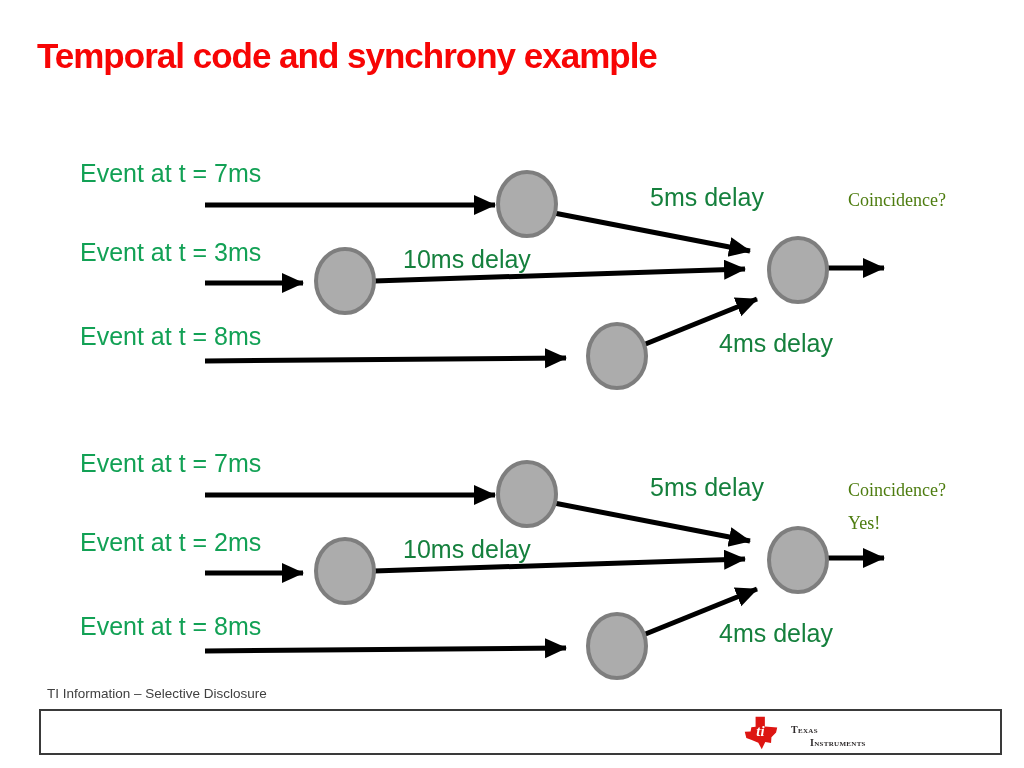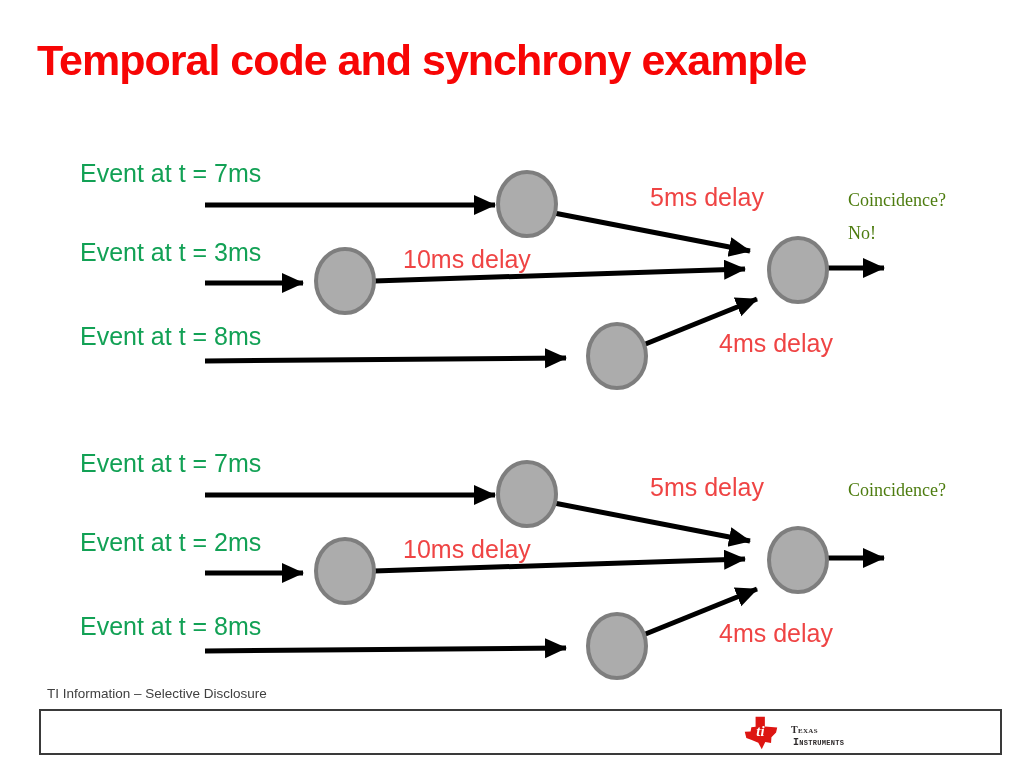--- a/index.html
+++ b/index.html
@@ -3,27 +3,27 @@
 <meta charset="utf-8">
 <style>
   html,body{margin:0;padding:0;}
   body{
     width:1024px;height:768px;position:relative;overflow:hidden;
     background:#ffffff;
     font-family:"Liberation Sans","DejaVu Sans",sans-serif;
   }
   .slide-title{
     position:absolute;left:37px;top:36px;margin:0;
-    font-size:43px;font-weight:bold;color:#f70505;letter-spacing:-1px;
+    font-size:35px;font-weight:bold;color:#f70505;letter-spacing:-1px;
     white-space:nowrap;
   }
   svg.diagram-layer{position:absolute;left:0;top:0;width:1024px;height:768px;}
   .lbl{position:absolute;font-size:25px;white-space:nowrap;line-height:1.1;}
   .event-lbl{color:#12a155;}
-  .delay-lbl{color:#ef4444;}
+  .delay-lbl{color:#15803d;}
   .coincidence{color:#4d7c0f;font-size:18px;line-height:33px;font-family:Liberation Serif, serif;}
   .coincidence span{display:block;}
   .footer-classification{
     position:absolute;left:47px;top:686px;font-size:13.5px;color:#404040;
   }
   .page-number{
     position:absolute;left:948px;top:707px;width:40px;text-align:center;
     font-size:13px;color:#222;
   }
   .footer-box{
@@ -33,21 +33,21 @@
   .ti-logo{
     position:absolute;left:744px;top:714px;display:flex;align-items:flex-start;gap:9px;
   }
   .ti-wordmark{
     margin-left:4px;margin-top:9px;
     font-family:"Liberation Serif","DejaVu Serif",serif;
     font-variant:small-caps;font-weight:600;color:#2e2a2b;
     font-size:10px;line-height:13px;letter-spacing:0.3px;
   }
   .ti-wordmark span{display:block;}
-  .ti-wordmark .line2{margin-left:2px;font-family:Liberation Mono, monospace;}
+  .ti-wordmark .line2{margin-left:19px;}
 </style>
 </head>
 <body>
 
 <h1 class="slide-title">Temporal code and synchrony example</h1>
 
 <svg class="diagram-layer" viewBox="0 0 1024 768">
   <defs>
     <marker id="ah" markerUnits="strokeWidth" markerWidth="5" markerHeight="4.4" refX="4.2" refY="2" orient="auto">
       <path d="M0,0 L4.4,2 L0,4 Z" fill="#000"></path>
@@ -88,31 +88,31 @@
 </svg>
 
 <div class="lbl event-lbl" style="left:80px;top:160px;">Event at t = 7ms</div>
 <div class="lbl event-lbl" style="left:80px;top:239px;">Event at t = 3ms</div>
 <div class="lbl event-lbl" style="left:80px;top:323px;">Event at t = 8ms</div>
 <div class="lbl delay-lbl" style="left:650px;top:184px;">5ms delay</div>
 <div class="lbl delay-lbl" style="left:403px;top:246px;">10ms delay</div>
 <div class="lbl delay-lbl" style="left:719px;top:330px;">4ms delay</div>
 <div class="lbl coincidence" style="left:848px;top:184px;">
   <span>Coincidence?</span>
-  <span>No!</span>
 </div>
 
 <div class="lbl event-lbl" style="left:80px;top:450px;">Event at t = 7ms</div>
 <div class="lbl event-lbl" style="left:80px;top:529px;">Event at t = 2ms</div>
 <div class="lbl event-lbl" style="left:80px;top:613px;">Event at t = 8ms</div>
 <div class="lbl delay-lbl" style="left:650px;top:474px;">5ms delay</div>
 <div class="lbl delay-lbl" style="left:403px;top:536px;">10ms delay</div>
 <div class="lbl delay-lbl" style="left:719px;top:620px;">4ms delay</div>
 <div class="lbl coincidence" style="left:848px;top:474px;">
   <span>Coincidence?</span>
+  <span>Yes!</span>
 </div>
 
 <div class="footer-classification">TI Information – Selective Disclosure</div>
 <div class="page-number">17</div>
 <div class="footer-box"></div>
 
 <div class="ti-logo">
   <svg width="34" height="38" viewBox="0 0 44 44">
     <path d="M15,1 L27,1 L27,13.5 L43,15 L41.5,21.5 L35.5,27.5 L35,35 L27.5,33.5 L23,43 L18.5,34.5 L10,31 L3,28.5 L1,20.5 L8.5,20 L9.5,14.5 L15,14 Z" fill="#dd1512" stroke="none"></path>
     <text x="16" y="26" font-size="19" font-style="italic" font-weight="bold" fill="#ffffff" font-family="Liberation Serif, DejaVu Serif, serif">ti</text>

